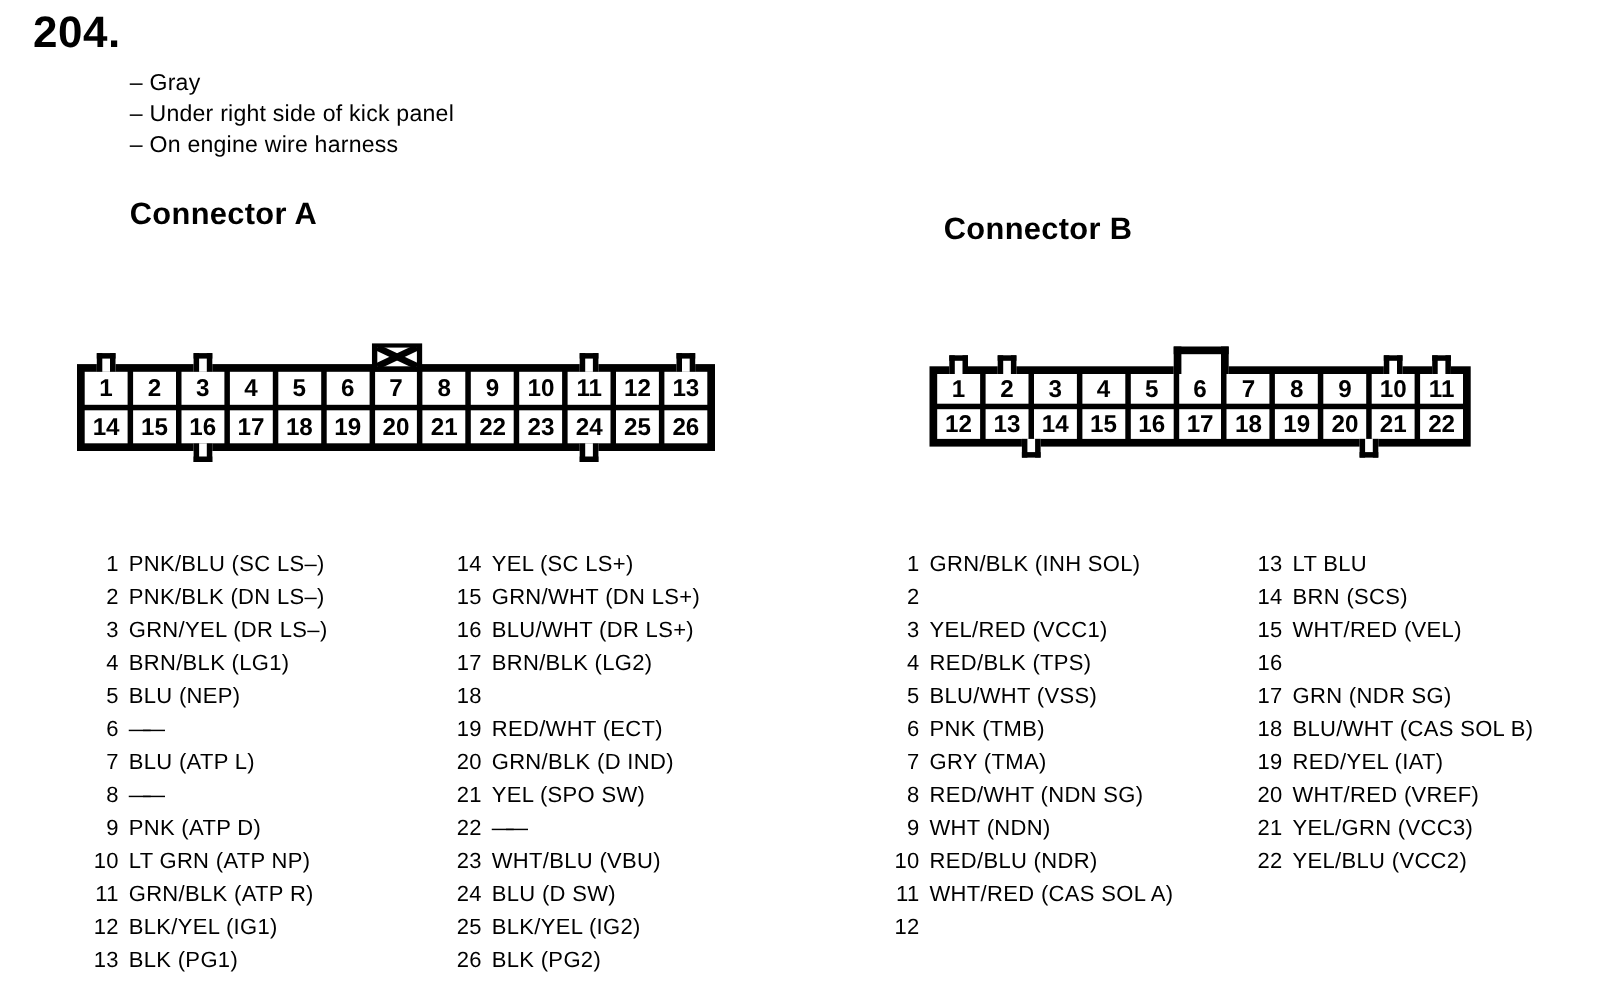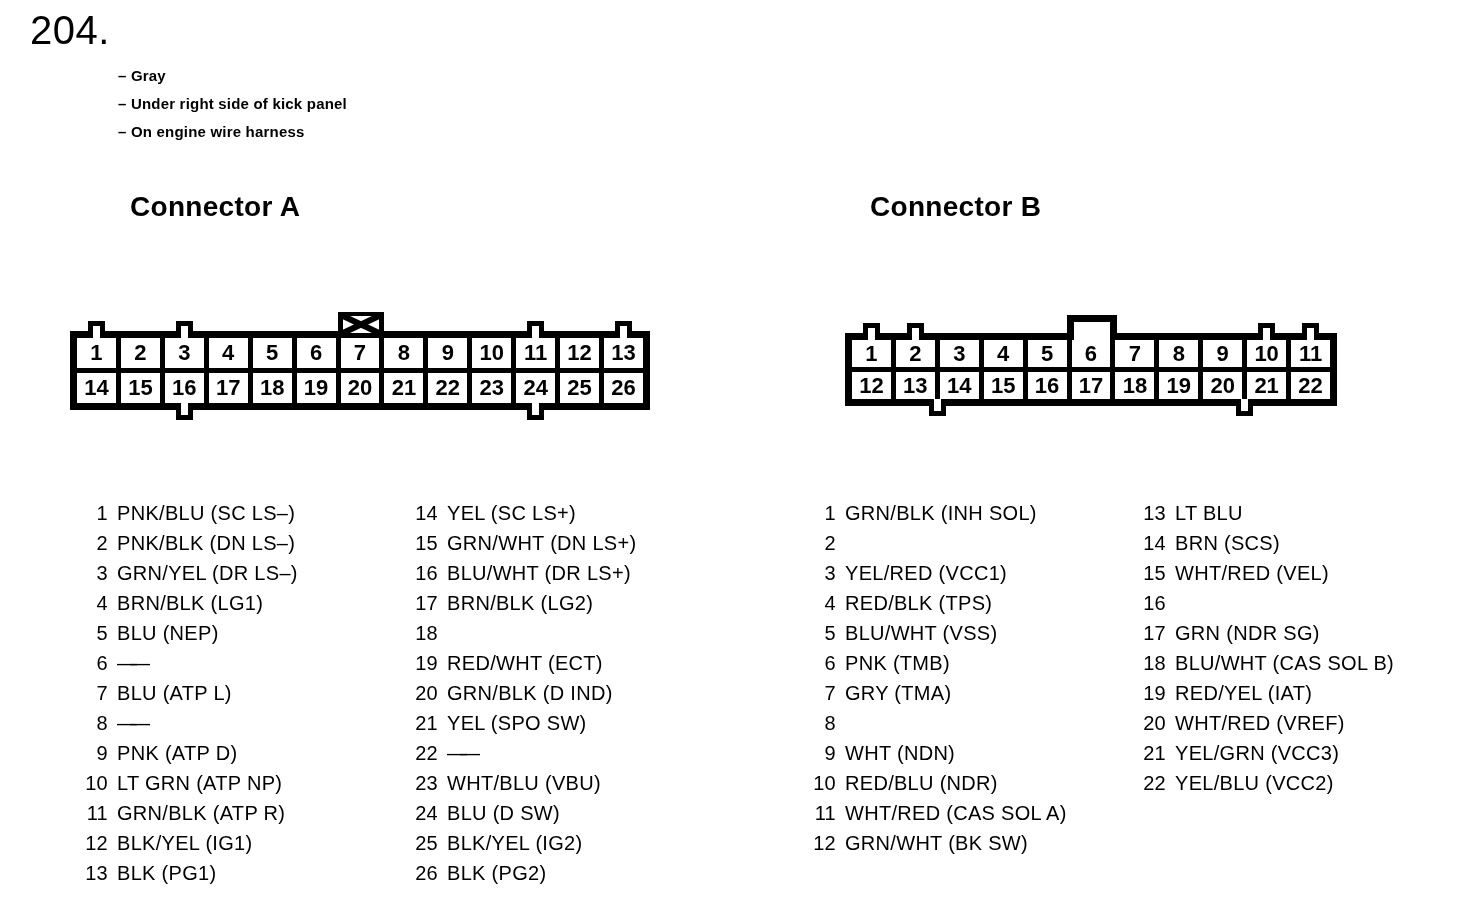--- a/index.html
+++ b/index.html
@@ -8,37 +8,37 @@
     width:1472px;height:900px;
     font-family:"Liberation Sans", sans-serif;
     color:#000;
     overflow:hidden;
   }
 
   
   .title-row{
     position:absolute;left:30px;top:8px;
     display:flex;gap:20px;
-    font-weight:normal;font-size:40px;letter-spacing:.5px;
+    font-weight:bold;font-size:40px;letter-spacing:.5px;
     white-space:nowrap;
   }
   
   .notes{
     position:absolute;left:118px;top:62px;
     list-style:none;margin:0;padding:0;
-    font-size:15px;line-height:28px;letter-spacing:.2px;font-weight:bold;
+    font-size:21px;line-height:28px;letter-spacing:.2px;
   }
   
   .conn-title{
-    position:absolute;margin:12px;
+    position:absolute;margin:0;
     font-size:28px;font-weight:bold;letter-spacing:.3px;
     white-space:nowrap;
   }
   #connA-title{left:118px;top:179px;}
-  #connB-title{left:858px;top:179px;}
+  #connB-title{left:858px;top:192px;}
 
   
   .connector{position:absolute;}
   #connA{left:70px;top:331px;width:580px;height:79px;}
   #connB{left:845px;top:333px;width:492px;height:73px;}
   .connector-box{
     width:100%;height:100%;box-sizing:border-box;
     background:#000;padding:7px;
     display:grid;grid-template-rows:1fr 1fr;gap:5px;
   }
@@ -292,36 +292,36 @@
     <div class="pin-row">
       <span class="pin-num">6</span>
       <span class="pin-label">PNK (TMB)</span>
     </div>
     <div class="pin-row">
       <span class="pin-num">7</span>
       <span class="pin-label">GRY (TMA)</span>
     </div>
     <div class="pin-row">
       <span class="pin-num">8</span>
+      <span class="pin-label">RED/WHT (NDN SG)</span>
     </div>
     <div class="pin-row">
       <span class="pin-num">9</span>
       <span class="pin-label">WHT (NDN)</span>
     </div>
     <div class="pin-row">
       <span class="pin-num">10</span>
       <span class="pin-label">RED/BLU (NDR)</span>
     </div>
     <div class="pin-row">
       <span class="pin-num">11</span>
       <span class="pin-label">WHT/RED (CAS SOL A)</span>
     </div>
     <div class="pin-row">
       <span class="pin-num">12</span>
-      <span class="pin-label">GRN/WHT (BK SW)</span>
     </div>
   </div>
 <div class="pin-col" id="pinB2">
     <div class="pin-row">
       <span class="pin-num">13</span>
       <span class="pin-label">LT BLU</span>
     </div>
     <div class="pin-row">
       <span class="pin-num">14</span>
       <span class="pin-label">BRN (SCS)</span>

